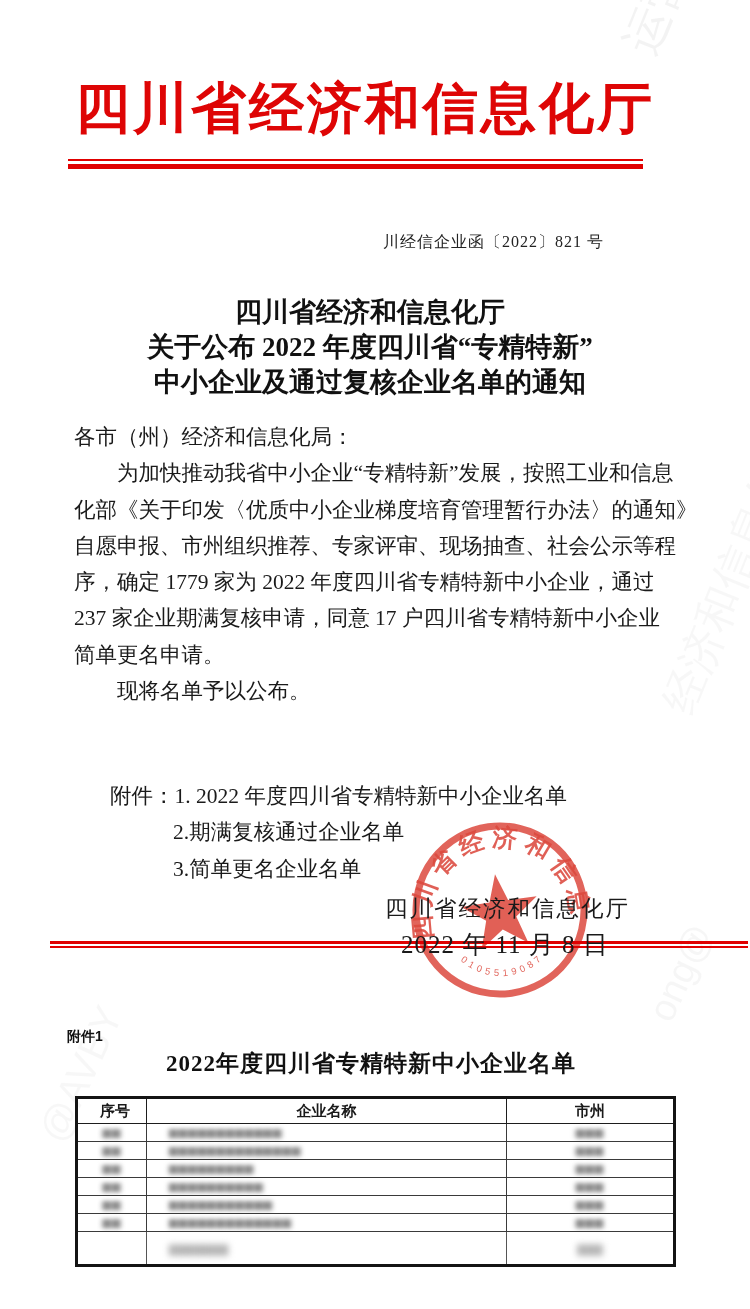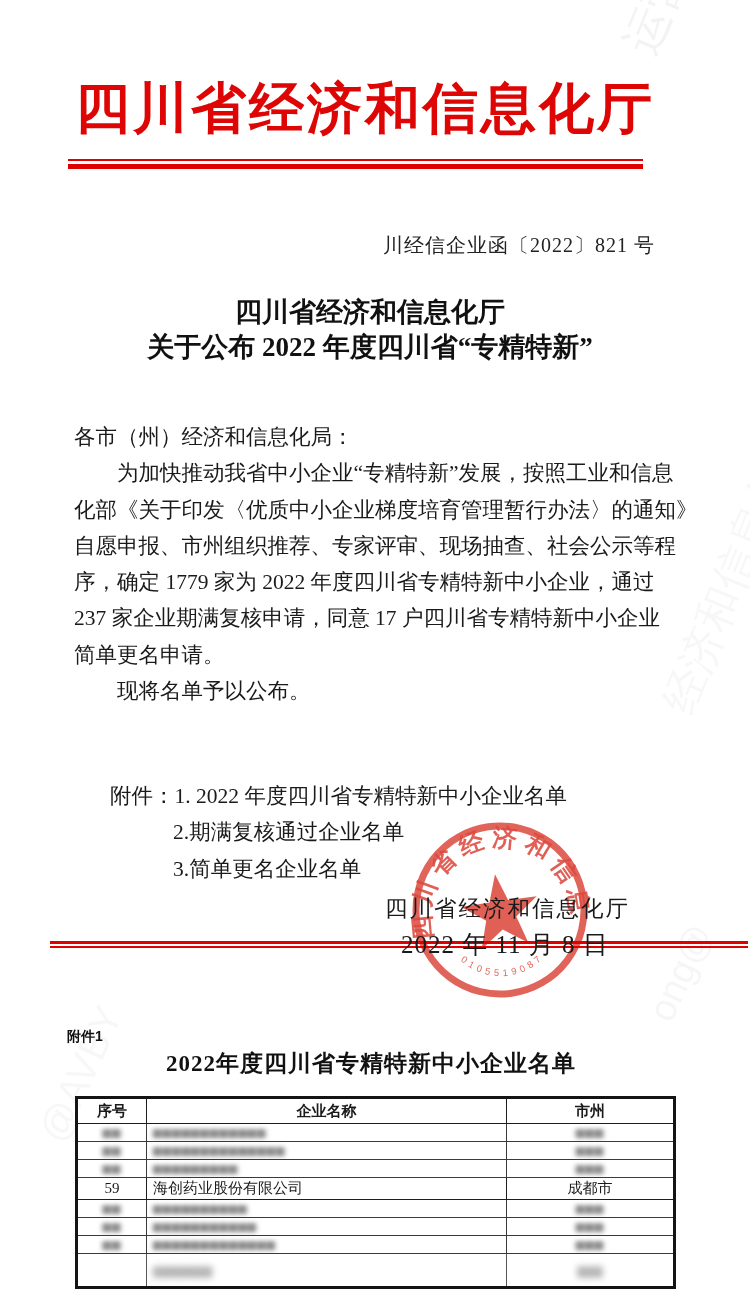--- a/index.html
+++ b/index.html
@@ -20,21 +20,21 @@
     color:#de0505;
     font-family:"Liberation Serif", serif;
   }
   .head-rule{position:absolute;left:68px;top:159px;width:575px;}
   .head-rule .thin{height:2px;background:#e00000;}
   .head-rule .gap{height:3px;}
   .head-rule .thick{height:5px;background:#e00000;}
   
   .doc-number{
     position:absolute;left:383px;top:232px;
-    font-size:20px;letter-spacing:1px;color:#222;
+    font-size:16px;letter-spacing:1px;color:#222;
   }
   
   .notice-title{
     position:absolute;left:0;top:295px;width:740px;
     text-align:center;font-weight:700;font-size:27px;line-height:35px;
     color:#111;
   }
   
   .body-text{
     position:absolute;left:74px;top:419px;width:604px;
@@ -81,21 +81,21 @@
     position:absolute;left:75px;top:1096px;width:598px;
     border-collapse:collapse;table-layout:fixed;
     font-size:15px;color:#1a1a1a;
     border:3px solid #141414;
   }
   table.listing col.c-no{width:70px;}
   table.listing col.c-name{width:360px;}
   table.listing col.c-city{width:168px;}
   table.listing th, table.listing td{
     border:1.5px solid #1d1d1d;
-    padding:0 6px;overflow:hidden;white-space:nowrap;
+    padding:0 22px;overflow:hidden;white-space:nowrap;
   }
   table.listing th{font-weight:700;text-align:center;height:24px;font-size:15px;}
   td.no,td.city{text-align:center;}
   td.name{text-align:left;padding-left:9px;}
   tr.r-blur{height:17px;}
   tr.r-blur td{border-color:#3a3a3a;}
   tr.r-blur td span{
     display:inline-block;filter:blur(2.6px);color:#8a8a8a;
     font-size:11px;letter-spacing:1px;transform:scaleY(.8);
   }
@@ -126,20 +126,21 @@
     <div class="thin"></div>
     <div class="gap"></div>
     <div class="thick"></div>
   </div>
 
   <div class="doc-number">川经信企业函〔2022〕821 号</div>
 
   <div class="notice-title">
     <div>四川省经济和信息化厅</div>
     <div>关于公布 2022 年度四川省“专精特新”</div>
+    <div>中小企业及通过复核企业名单的通知</div>
   </div>
 
   <div class="body-text">
     <div>各市（州）经济和信息化局：</div>
     <div>　　为加快推动我省中小企业“专精特新”发展，按照工业和信息</div>
     <div>化部《关于印发〈优质中小企业梯度培育管理暂行办法〉的通知》</div>
     <div>自愿申报、市州组织推荐、专家评审、现场抽查、社会公示等程</div>
     <div>序，确定 1779 家为 2022 年度四川省专精特新中小企业，通过</div>
     <div>237 家企业期满复核申请，同意 17 户四川省专精特新中小企业</div>
     <div>简单更名申请。</div>
@@ -199,25 +200,20 @@
     <tr class="r-blur">
       <td class="no"><span>▇▇</span></td>
       <td class="name"><span>▇▇▇▇▇▇▇▇▇▇▇▇▇▇</span></td>
       <td class="city"><span>▇▇▇</span></td>
     </tr>
     <tr class="r-blur">
       <td class="no"><span>▇▇</span></td>
       <td class="name"><span>▇▇▇▇▇▇▇▇▇</span></td>
       <td class="city"><span>▇▇▇</span></td>
     </tr>
-    <tr class="r-clear">
-      <td class="no">59</td>
-      <td class="name">海创药业股份有限公司</td>
-      <td class="city">成都市</td>
-    </tr>
     <tr class="r-blur">
       <td class="no"><span>▇▇</span></td>
       <td class="name"><span>▇▇▇▇▇▇▇▇▇▇</span></td>
       <td class="city"><span>▇▇▇</span></td>
     </tr>
     <tr class="r-blur">
       <td class="no"><span>▇▇</span></td>
       <td class="name"><span>▇▇▇▇▇▇▇▇▇▇▇</span></td>
       <td class="city"><span>▇▇▇</span></td>
     </tr>

